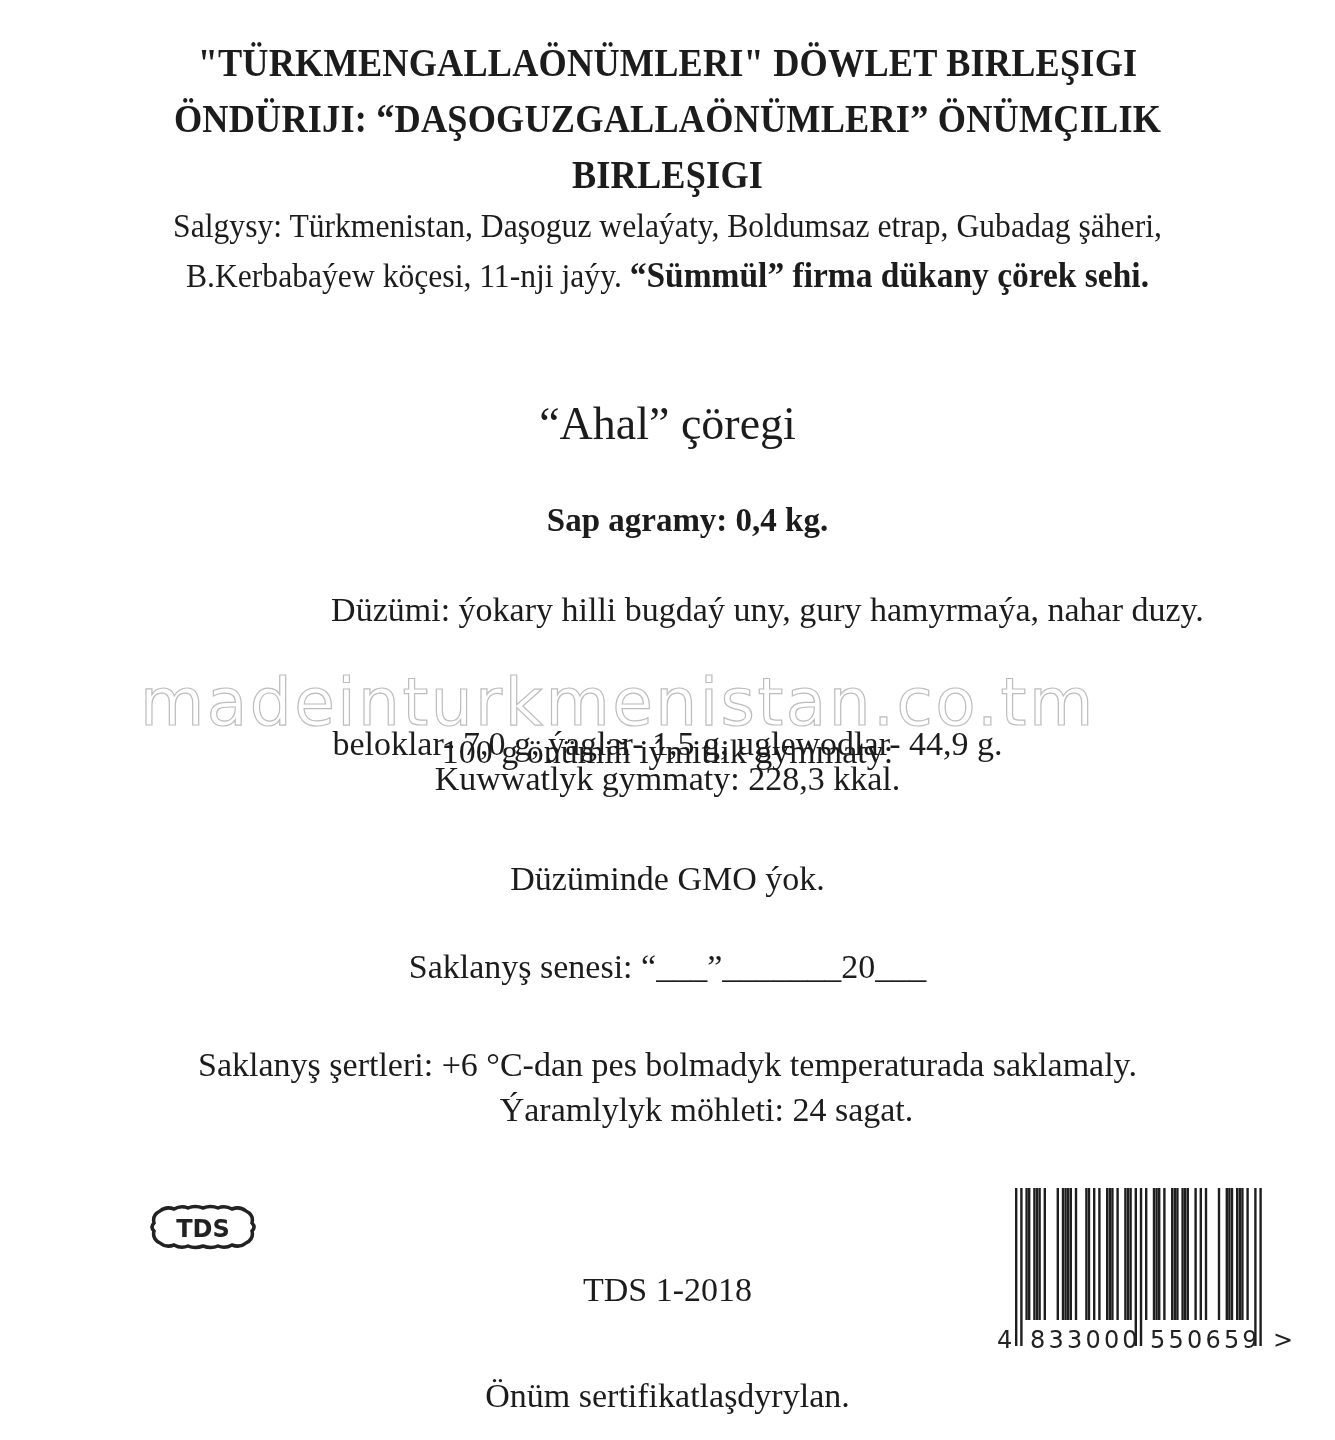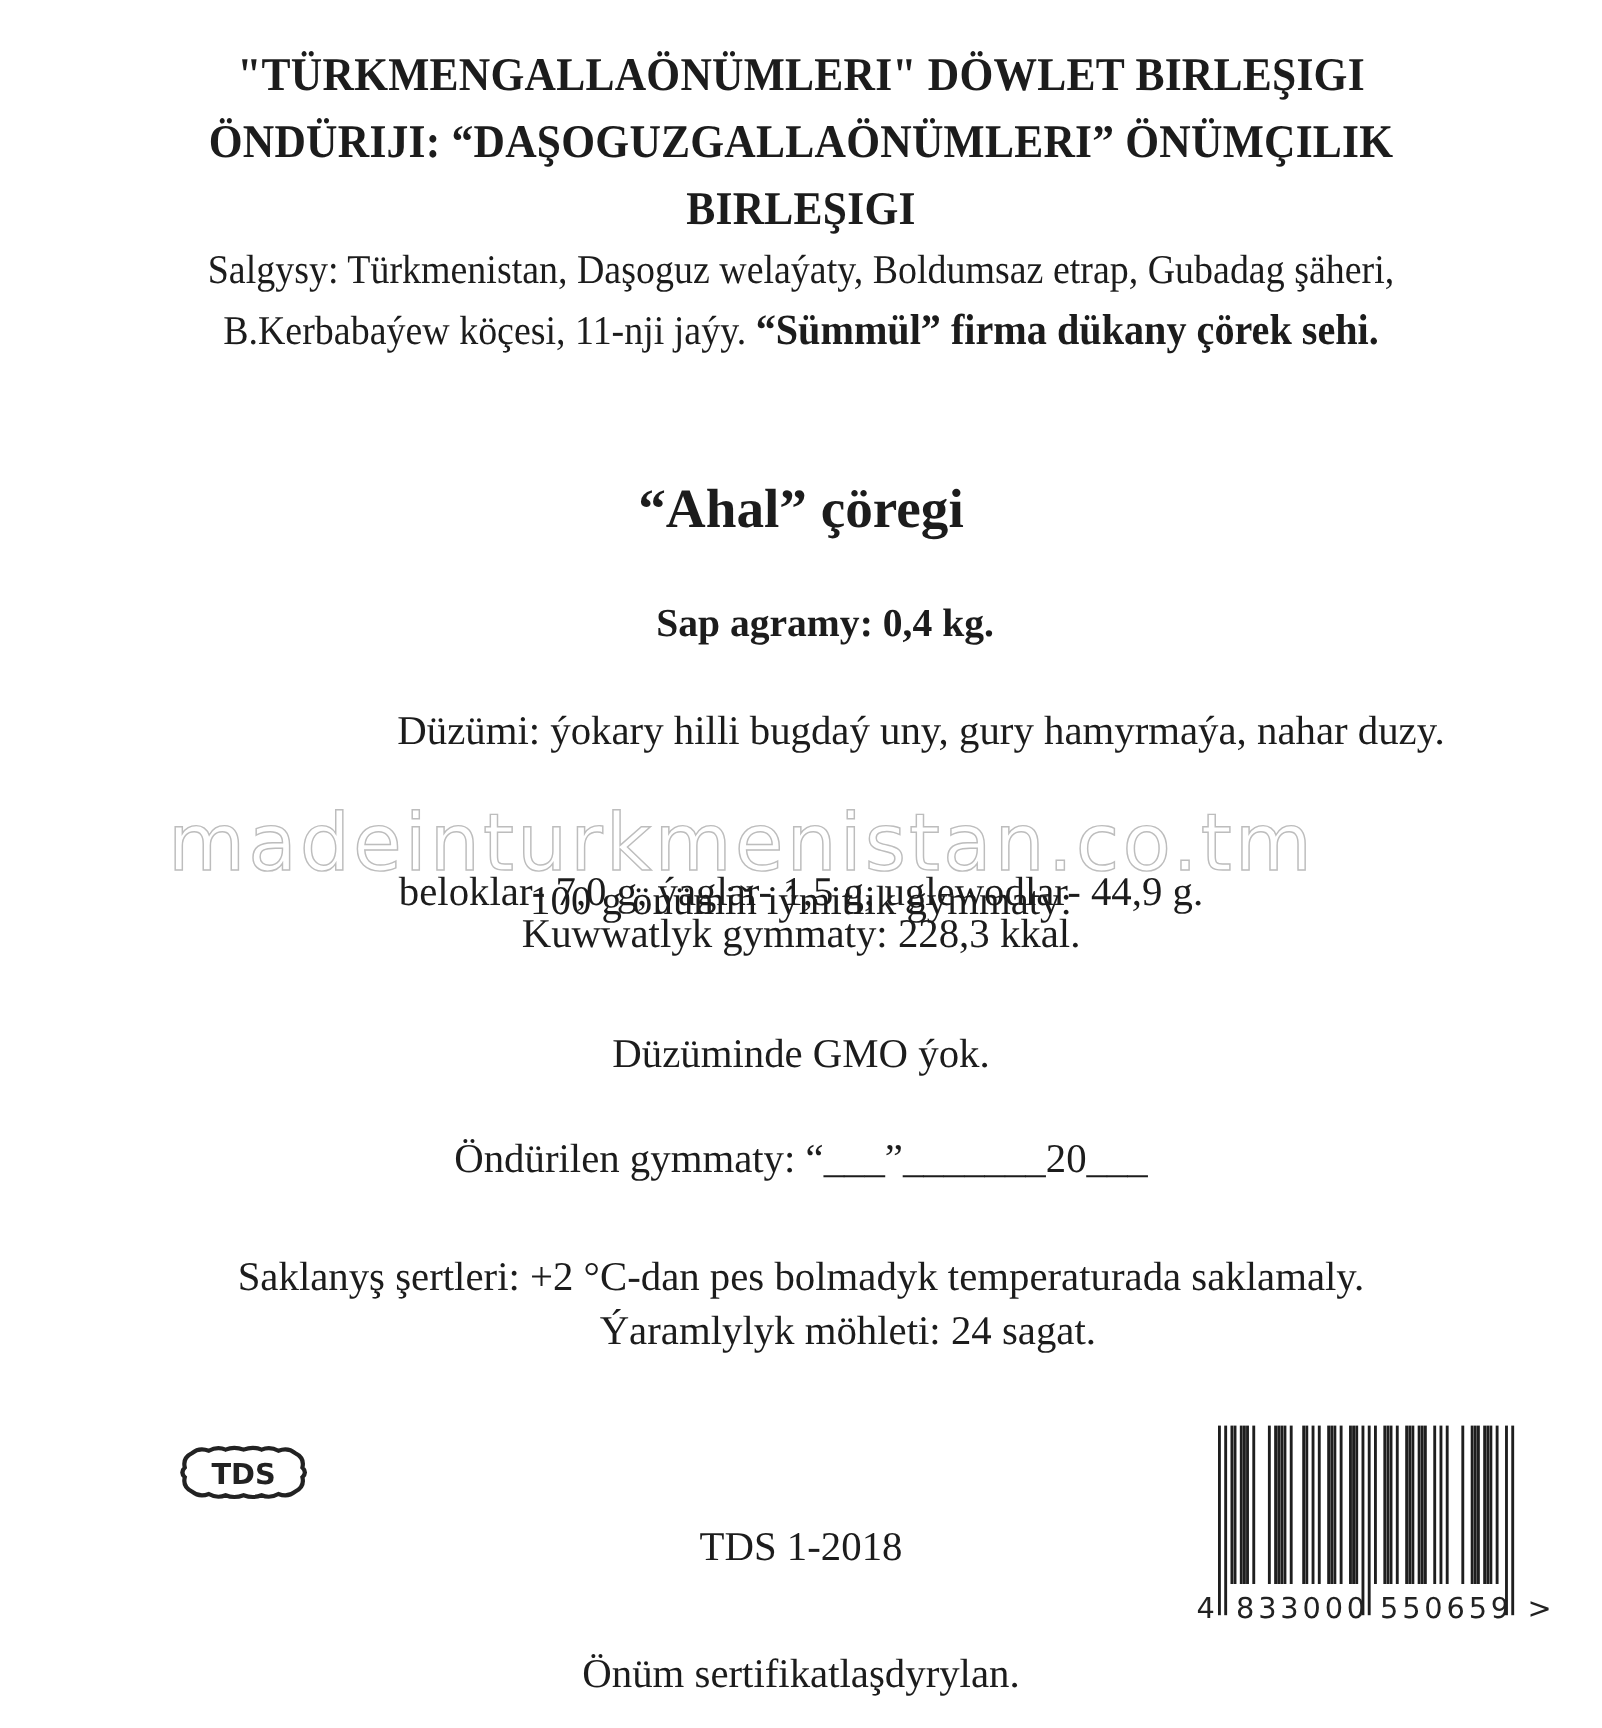--- a/index.html
+++ b/index.html
@@ -2,21 +2,21 @@
 <html><head>
   <meta charset="utf-8">
   <style>
     html, body { margin: 0; padding: 0; background: #ffffff; }
     body { width: 1335px; height: 1440px; position: relative; overflow: hidden;
            font-family: "Liberation Serif", "DejaVu Serif", serif; color: #1c1c1c; }
     .abs { position: absolute; left: 0; width: 1335px; text-align: center; white-space: nowrap; }
     .hdr { font-weight: bold; font-size: 39px; letter-spacing: 0.2px; transform: scaleX(0.93); transform-origin: center; }
     .addr { font-size: 34px; transform: scaleX(0.93); transform-origin: center; }
     .addr b { font-weight: bold; font-size: 36px; }
-    .title { font-weight: bold; font-size: 46px; }
+    .title { font-weight: normal; font-size: 46px; }
     .weight { font-weight: bold; font-size: 33px; margin-left: 20px; }
     .body { font-size: 34px; }
     .watermark { position: absolute; left: 140px; top: 664px; font-family: "DejaVu Sans", sans-serif;
                  font-size: 66px; letter-spacing: 2.5px; color: transparent;
                  -webkit-text-stroke: 1.2px #bdbdbd; white-space: nowrap; z-index: 2; }
     .tds-logo { position: absolute; left: 148px; top: 1203px; width: 110px; height: 48px; }
     .barcode { position: absolute; left: 995px; top: 1186px; width: 295px; height: 170px; }
     .bc-digits { position: absolute; top: 1326px; font-family: "DejaVu Sans", sans-serif; font-size: 24px; color: #222; }
   </style>
 </head>
@@ -35,22 +35,22 @@
 <div class="abs weight" style="top:502px;">Sap agramy: 0,4 kg.</div>
 <div class="abs body" style="top:591px; left:100px;">Düzümi: ýokary hilli bugdaý uny, gury hamyrmaýa, nahar duzy.</div>
 
 <div class="abs body" style="top:717px;margin-top:16px;">100 g önümiň iýmitlik gymmaty:</div>
 <div class="abs body" style="top:725px;">beloklar- 7,0 g, ýaglar- 1,5 g, uglewodlar- 44,9 g.</div>
 <div class="abs body" style="top:760px;">Kuwwatlyk gymmaty: 228,3 kkal.</div>
 
 <div class="watermark">madeinturkmenistan.co.tm</div>
 
 <div class="abs body" style="top:860px;">Düzüminde GMO ýok.</div>
-<div class="abs body" style="top:948px;">Öndürilen gymmaty: “___”_______20___</div>
-<div class="abs body" style="top:1046px;">Saklanyş şertleri: +2 °C-dan pes bolmadyk temperaturada saklamaly.</div>
+<div class="abs body" style="top:948px;">Saklanyş senesi: “___”_______20___</div>
+<div class="abs body" style="top:1046px;">Saklanyş şertleri: +6 °C-dan pes bolmadyk temperaturada saklamaly.</div>
 <div class="abs body" style="top:1091px;margin-left:39px;">Ýaramlylyk möhleti: 24 sagat.</div>
 
 <svg class="tds-logo" viewBox="0 0 110 48">
   <path d="M12 8 Q18 3 26 6 Q33 2 40 5 Q47 2 55 5 Q63 2 70 5 Q77 2 84 6 Q92 3 98 8 Q106 12 104 20 Q108 24 104 28 Q106 36 98 40 Q92 45 84 42 Q77 46 70 43 Q63 46 55 43 Q47 46 40 43 Q33 46 26 42 Q18 45 12 40 Q4 36 6 28 Q2 24 6 20 Q4 12 12 8 Z" fill="none" stroke="#222" stroke-width="3.5"></path>
   <text x="55" y="34" text-anchor="middle" font-family="DejaVu Sans, sans-serif" font-weight="bold" font-size="24" fill="#222">TDS</text>
 </svg>
 
 <div class="abs body" style="top:1271px;">TDS 1-2018</div>
 <div class="abs body" style="top:1336px;margin-top:41px;">Önüm sertifikatlaşdyrylan.</div>
 

